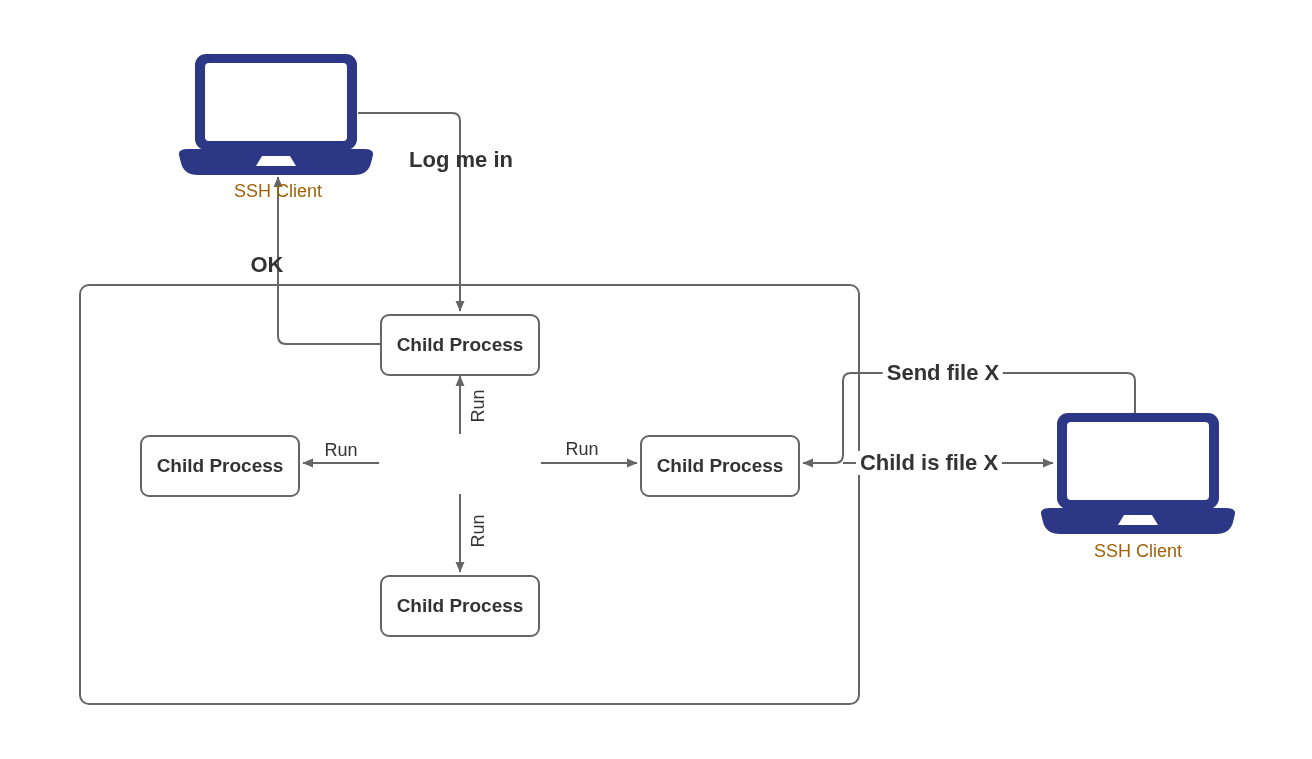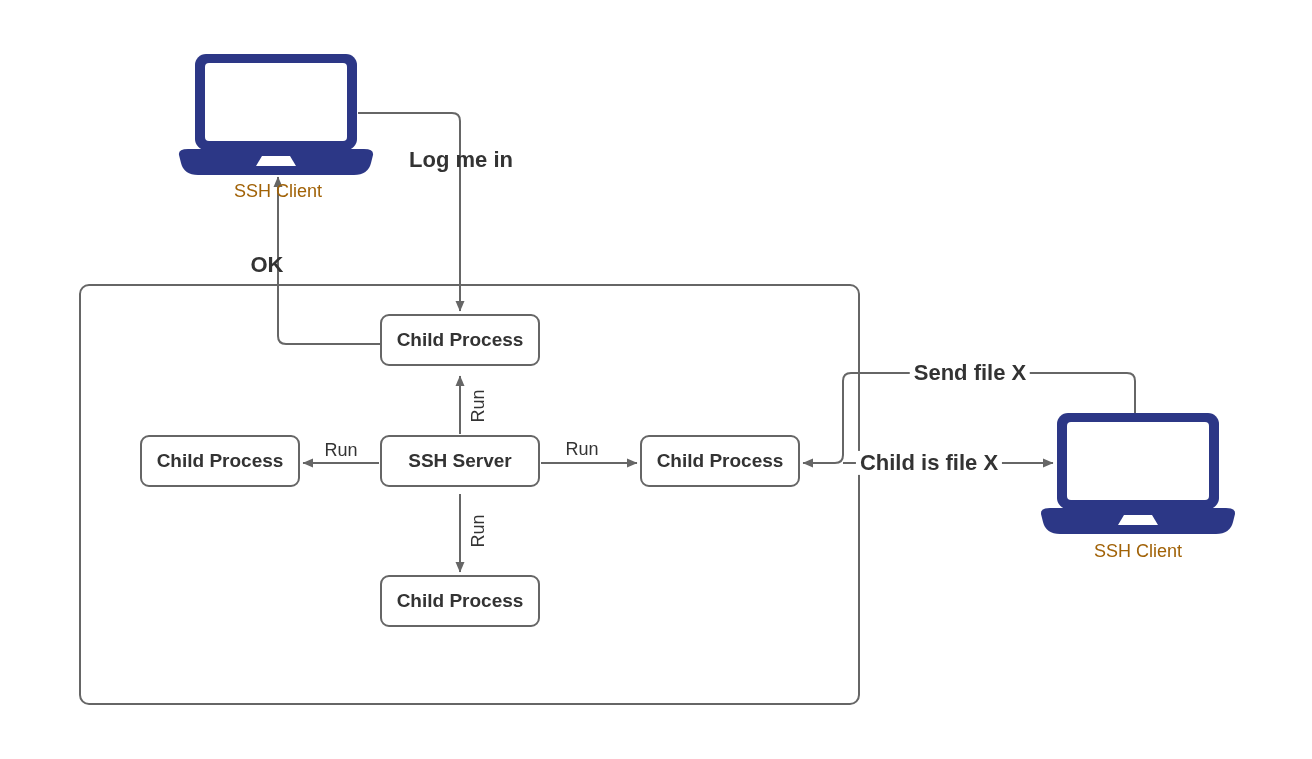--- a/index.html
+++ b/index.html
@@ -13,21 +13,21 @@
   .boundary {
     position: absolute;
     left: 79px; top: 284px; width: 781px; height: 421px;
     border: 2px solid #666666;
     border-radius: 10px;
     background: transparent;
   }
 
   .node {
     position: absolute;
-    width: 160px; height: 52px;
+    width: 160px; height: 62px;
     background: #ffffff;
     border: 2px solid #666666;
     border-radius: 9px;
     display: flex; align-items: center; justify-content: center;
     font-size: 19px; font-weight: bold; color: #333333;
     white-space: nowrap;
   }
   .node-child-top    { left: 380px; top: 314px; }
   .node-child-left   { left: 140px; top: 435px; }
   .node-ssh-server   { left: 380px; top: 435px; }
@@ -44,21 +44,21 @@
   .edge-label.bold { font-weight: bold; font-size: 22px; text-align: center; }
   .edge-label.bg { background: #ffffff; padding: 0 4px; }
   .edge-label.rot { transform: translate(-50%, -50%) rotate(-90deg); }
 
   .lbl-log-me-in { left: 461px; top: 160px; }
   .lbl-ok        { left: 267px; top: 265px; }
   .lbl-run-up    { left: 479px; top: 406px; }
   .lbl-run-down  { left: 479px; top: 531px; }
   .lbl-run-left  { left: 341px; top: 451px; }
   .lbl-run-right { left: 582px; top: 450px; }
-  .lbl-send-file { left: 970px; top: 373px; }
+  .lbl-send-file { left: 943px; top: 373px; }
   .lbl-here-file { left: 929px; top: 463px; }
 
   .laptop { position: absolute; width: 196px; height: 122px; }
   .laptop-left  { left: 178px; top: 54px; }
   .laptop-right { left: 1040px; top: 413px; }
 
   .client-label {
     position: absolute;
     transform: translate(-50%, 0);
     font-size: 18px; color: #a16207;
@@ -97,23 +97,20 @@
   </svg>
 
   <div class="boundary"></div>
 
   <div class="node node-child-top">
     <span>Child Process</span>
   </div>
   <div class="node node-child-left">
     <span>Child Process</span>
   </div>
-  <div class="node node-ssh-server">
-    <span>SSH Server</span>
-  </div>
   <div class="node node-child-right">
     <span>Child Process</span>
   </div>
   <div class="node node-child-bottom">
     <span>Child Process</span>
   </div>
 
   <svg class="laptop laptop-left" viewBox="0 0 196 122">
     <rect x="17" y="0" width="162" height="96" rx="11" fill="#2c3786"></rect>
     <rect x="27" y="9" width="142" height="78" rx="4" fill="#ffffff"></rect>

